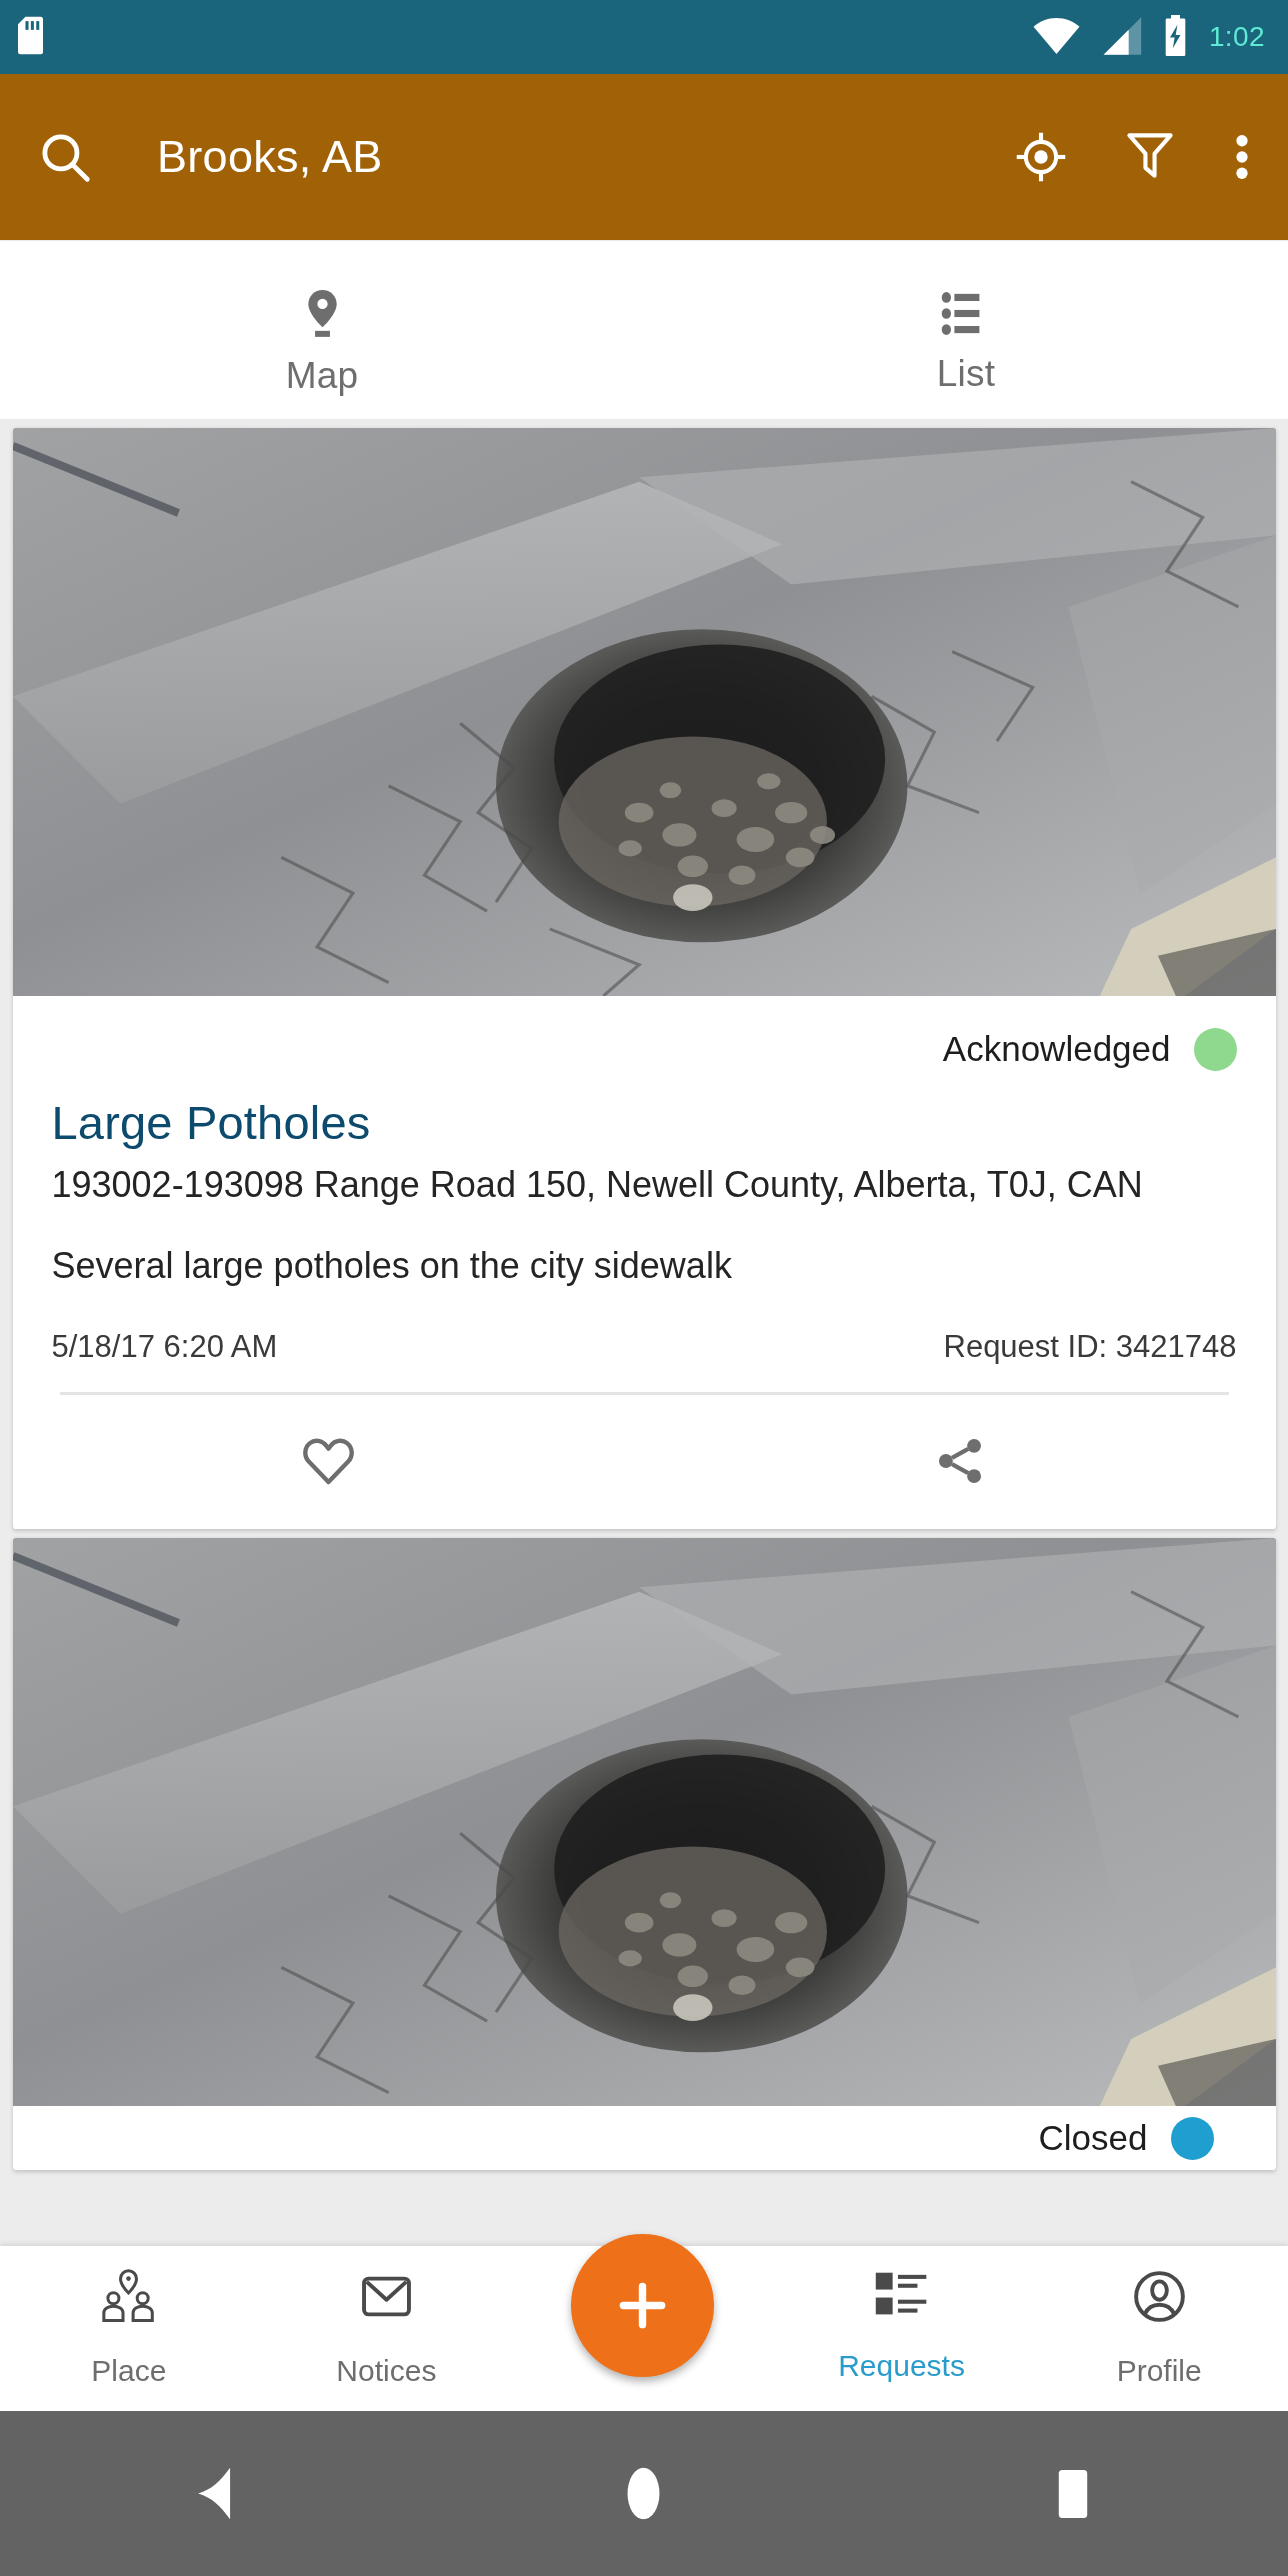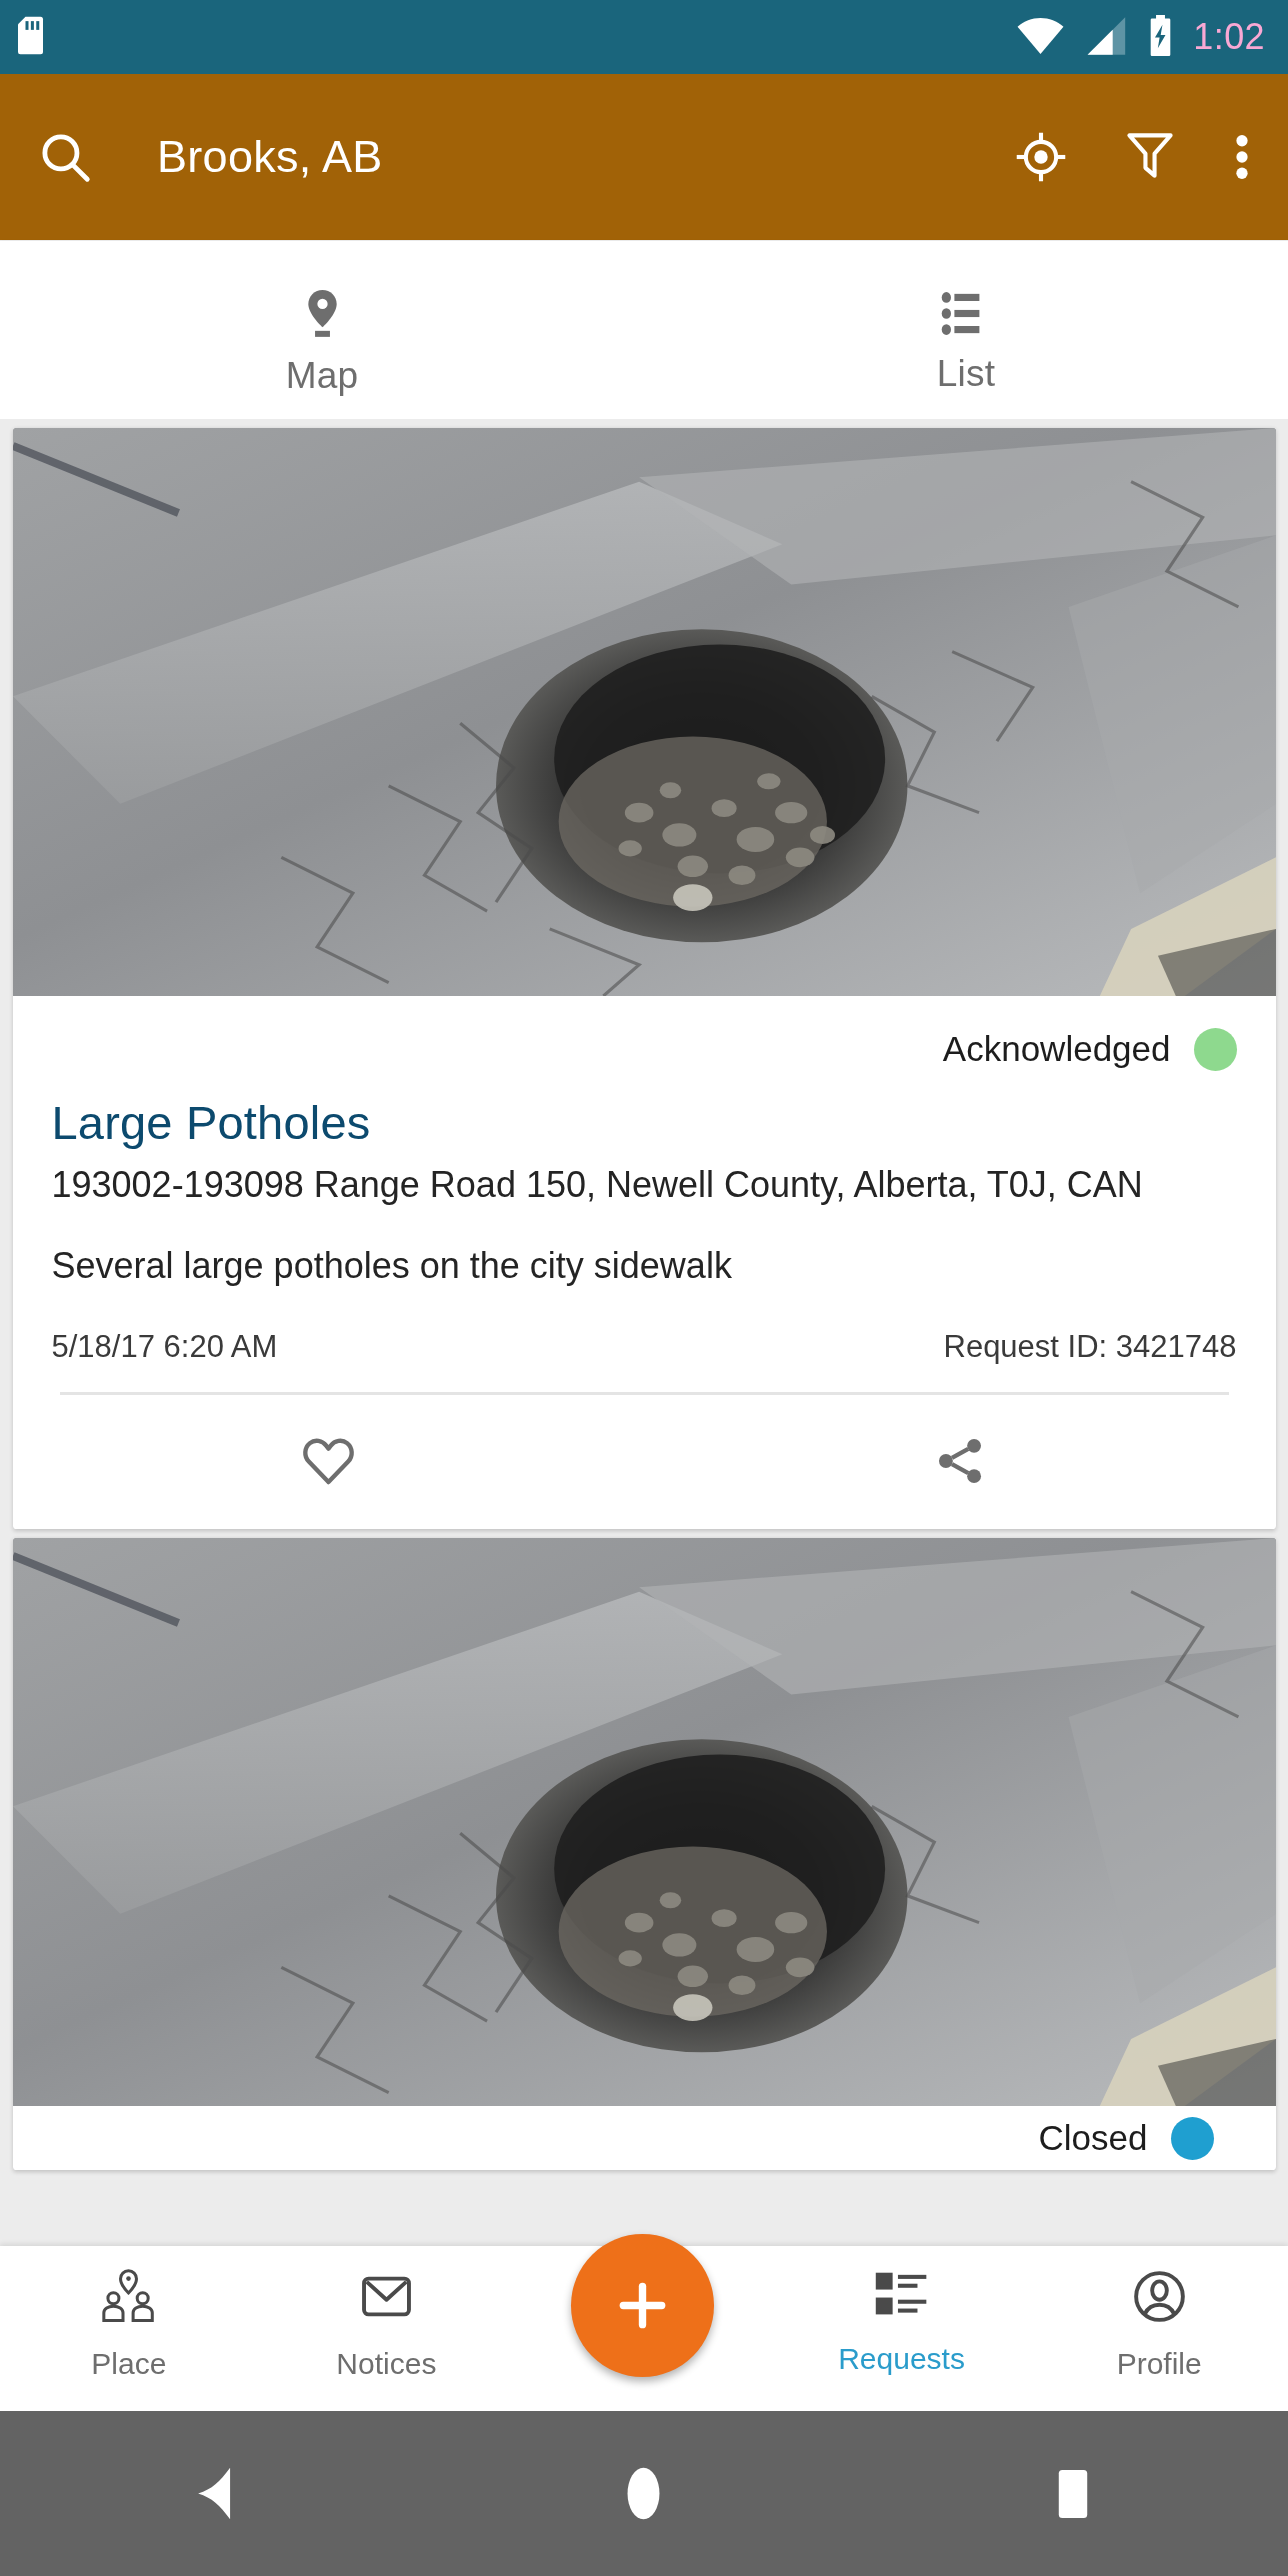--- a/index.html
+++ b/index.html
@@ -11,21 +11,21 @@
   }
 
   
   .status-bar{
     position:absolute; top:0; left:0; width:1288px; height:74px;
     background:#1A657C; display:flex; align-items:center;
     padding:0 23px 0 18px;
   }
   .sb-left{ display:flex; align-items:center; gap:12.5px; }
   .sb-right{ margin-left:auto; display:flex; align-items:center; gap:19.7px; }
-  .sb-time{ color:#f9a8d4; font-size:36px; letter-spacing:0.4px; line-height:1; }
+  .sb-time{ color:#5eead4; font-size:28px; letter-spacing:0.4px; line-height:1; }
 
   
   .app-bar{
     position:absolute; top:74px; left:0; width:1288px; height:166px;
     background:#a16207; display:flex; align-items:center; padding:0 25px 0 38px;
   }
   .app-title{
     color:#fff; font-size:45px; margin-left:64px; letter-spacing:0.3px;
     white-space:nowrap;
   }
@@ -111,21 +111,21 @@
   }
 
   
   .bottom-nav{
     position:absolute; bottom:165px; left:0; width:1288px; height:165px;
     background:#FFFFFF; display:flex; align-items:flex-start;
     box-shadow:0 -1.8px 5.4px rgba(0,0,0,0.10);
   }
   .nav-item{
     flex:1; display:flex; flex-direction:column; align-items:center;
-    gap:20px; padding-top:23px; cursor:pointer;
+    gap:27px; padding-top:23px; cursor:pointer;
   }
   .nav-label{ font-size:30px; color:#6E6E6E; }
   .nav-item.active .nav-label{ color:#2A9CCB; }
   .nav-spacer{ flex:1; }
 
   .fab{
     position:absolute; left:571px; bottom:199px;
     width:143px; height:143px; border-radius:50%;
     background:#EE7019; display:flex; align-items:center; justify-content:center;
     box-shadow:0 4.5px 9px rgba(0,0,0,0.30); cursor:pointer; z-index:5;

